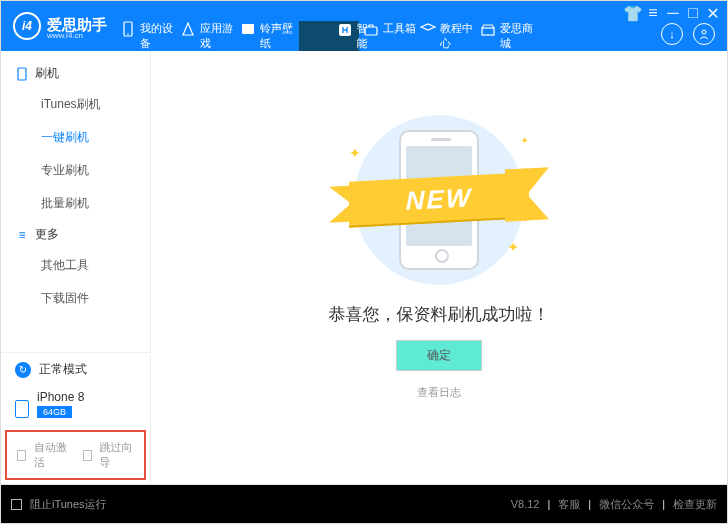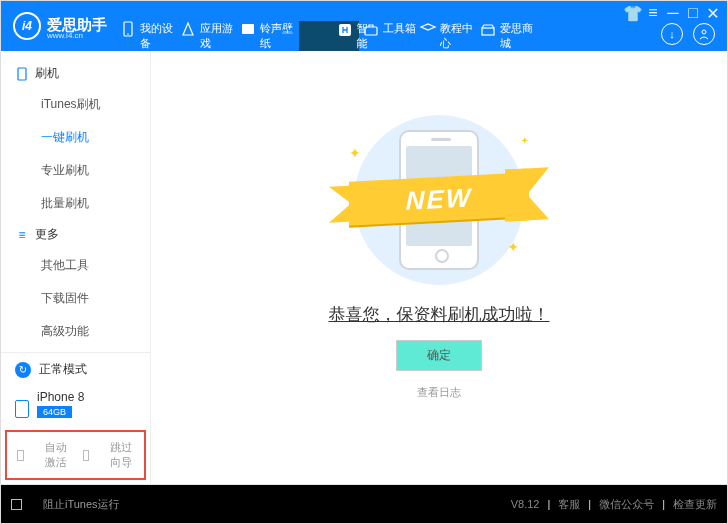--- a/index.html
+++ b/index.html
@@ -35,38 +35,38 @@
     .sb-bottom { border-top: 1px solid #eee; }
     .mode-row { padding: 8px 14px; display: flex; align-items: center; gap: 8px; color: #333; }
     .mode-icon { width: 16px; height: 16px; border-radius: 50%; background: #0d82ff; color: #fff; display: flex; align-items: center; justify-content: center; font-size: 10px; }
     .device-row { padding: 4px 14px 8px; display: flex; align-items: flex-end; gap: 8px; }
     .device-icon { width: 14px; height: 18px; border: 1.5px solid #0d82ff; border-radius: 2px; }
     .device-info { display: flex; flex-direction: column; gap: 2px; }
     .device-name { color: #333; font-size: 12px; }
     .storage-badge { background: #0d82ff; color: #fff; font-size: 9px; padding: 1px 6px; border-radius: 0; width: fit-content; }
     
     .checkboxes-row { padding: 8px 10px; border: 2px solid #e74c3c; margin: 4px; display: flex; gap: 14px; }
-    .cb { display: flex; align-items: center; gap: 21px; color: #999; font-size: 11px; cursor: pointer; }
+    .cb { display: flex; align-items: center; gap: 8px; color: #999; font-size: 11px; cursor: pointer; }
     .cb-box { width: 11px; height: 11px; border: 1px solid #bbb; }
     
     .main { flex: 1; display: flex; flex-direction: column; align-items: center; justify-content: center; position: relative; }
     
     .illustration { width: 240px; height: 170px; position: relative; margin-top: -20px; }
     .halo { position: absolute; width: 170px; height: 170px; border-radius: 50%; background: #e3f1ff; left: 35px; top: 0; }
     .phone { position: absolute; width: 80px; height: 140px; background: #fff; border: 2px solid #d0d6dc; border-radius: 10px; left: 80px; top: 15px; }
     .phone::before { content: ""; position: absolute; width: 20px; height: 3px; background: #d0d6dc; border-radius: 2px; top: 6px; left: 30px; }
     .phone::after { content: ""; position: absolute; width: 10px; height: 10px; border: 2px solid #d0d6dc; border-radius: 50%; bottom: 5px; left: 34px; }
     .phone-screen { position: absolute; top: 14px; left: 5px; right: 5px; bottom: 22px; background: #d7e3ec; border-radius: 2px; }
     .banner { position: absolute; left: 30px; top: 62px; width: 180px; height: 44px; background: #ffcc33; transform: skewY(-3deg); display: flex; align-items: center; justify-content: center; color: #fff; font-weight: bold; font-size: 26px; font-style: italic; letter-spacing: 2px; box-shadow: 0 2px 0 #e0a800; }
     .banner::before, .banner::after { content: ""; position: absolute; width: 0; height: 0; border: 22px solid #ffcc33; }
     .banner::before { left: -20px; border-left-color: transparent; border-top-width: 18px; border-bottom-width: 18px; }
     .banner::after { right: -20px; border-right-color: transparent; border-top-width: 26px; border-bottom-width: 26px; }
     .star { position: absolute; color: #ffcc33; font-size: 14px; }
     
-    .success-msg { margin-top: 18px; font-size: 17px; color: #333; text-decoration: underline; }
+    .success-msg { margin-top: 18px; font-size: 17px; color: #333; }
     .ok-btn { margin-top: 14px; padding: 6px 30px; border: 1px solid #ccc; background: #5eead4; font-size: 12px; color: #555; cursor: pointer; }
     .log-link { margin-top: 14px; font-size: 11px; color: #999; cursor: pointer; }
     
     .footer { height: 39px; background: #000000; border-top: 1px solid #e5e5e5; display: flex; align-items: center; font-size: 11px; color: #888; padding: 0 10px; }
     .footer-left { display: flex; align-items: center; gap: 5px; }
     .footer-right { margin-left: auto; display: flex; align-items: center; gap: 8px; }
     .footer-sep { color: #ddd; }
   </style>
 </head>
 <body>
@@ -174,21 +174,20 @@
         <div class="sb-item">iTunes刷机</div>
         <div class="sb-item active">一键刷机</div>
         <div class="sb-item">专业刷机</div>
         <div class="sb-item">批量刷机</div>
         <div class="sb-group">
           <span class="sb-group-icon">≡</span>
           <span>更多</span>
         </div>
         <div class="sb-item">其他工具</div>
         <div class="sb-item">下载固件</div>
-        <div class="sb-item">高级功能</div>
       </div>
       <div class="sb-bottom">
         <div class="mode-row">
           <span class="mode-icon">↻</span>
           <span>正常模式</span>
         </div>
         <div class="device-row">
           <span class="device-icon"></span>
           <span class="device-info">
             <span class="device-name">iPhone 8</span>

